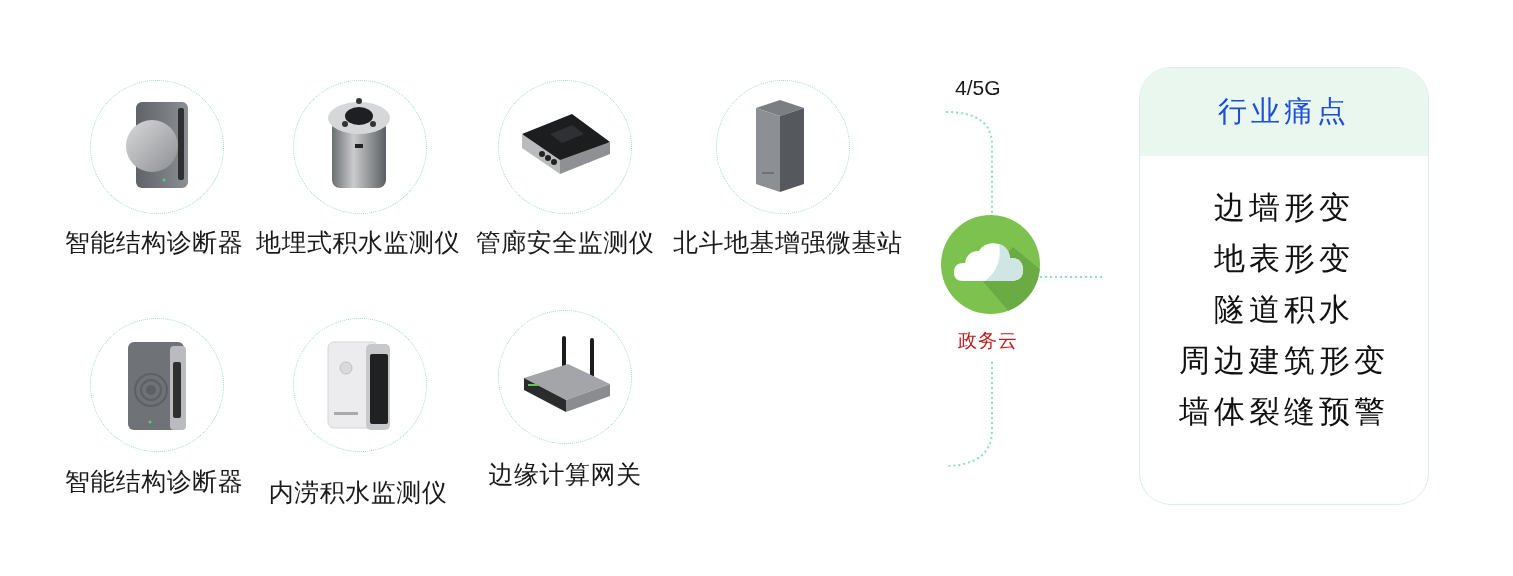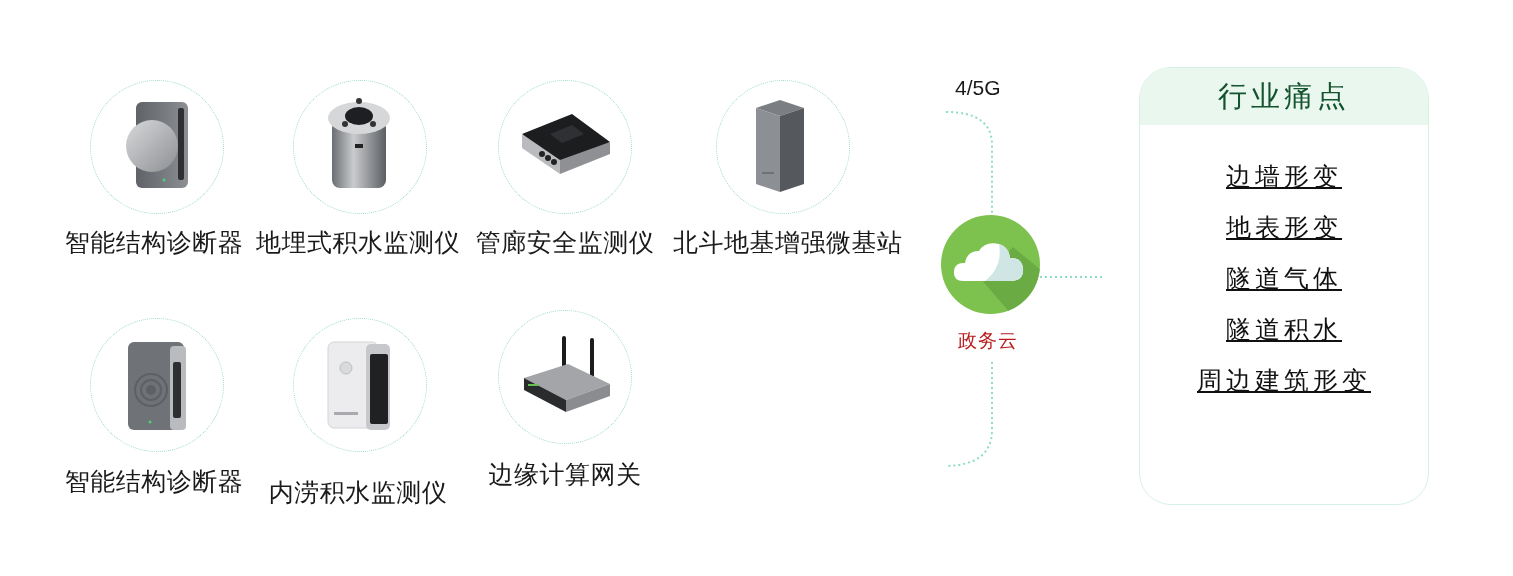--- a/index.html
+++ b/index.html
@@ -2,23 +2,23 @@
 <html><head>
 <meta charset="utf-8">
 <style>
   html,body{margin:0;padding:0;background:#ffffff;}
   body{width:1513px;height:576px;position:relative;overflow:hidden;font-family:"DejaVu Sans","Liberation Sans",sans-serif;color:#1a1a1a;}
   .ring{position:absolute;width:134px;height:134px;border-radius:50%;border:1.5px dotted #9fdcc5;box-sizing:border-box;}
   .dev-label{position:absolute;width:220px;text-align:center;font-size:25px;letter-spacing:0.5px;color:#1a1a1a;white-space:nowrap;}
   .net-label{position:absolute;font-family:"Liberation Sans",sans-serif;font-size:21px;color:#1a1a1a;margin-left:31px;}
   .cloud-label{position:absolute;font-size:19px;color:#b91c1c;letter-spacing:1px;}
   .panel{position:absolute;left:1139px;top:67px;width:290px;height:438px;border:1.5px solid #d8f1e6;border-radius:32px;box-sizing:border-box;overflow:hidden;background:#fff;}
-  .panel-head{height:57px;background:#e9f7ef;display:flex;align-items:center;justify-content:center;font-size:29px;letter-spacing:4px;color:#14532d;}
+  .panel-head{height:88px;background:#e9f7ef;display:flex;align-items:center;justify-content:center;font-size:29px;letter-spacing:4px;color:#1d4ed8;}
   .panel-list{padding-top:26px;}
-  .panel-item{height:51px;display:flex;align-items:center;justify-content:center;font-size:25px;letter-spacing:4px;color:#111;text-decoration:underline;}
+  .panel-item{height:51px;display:flex;align-items:center;justify-content:center;font-size:31px;letter-spacing:4px;color:#111;}
   svg{display:block;}
 </style>
 </head>
 <body>
 
 <svg width="1513" height="576" style="position:absolute;left:0;top:0;">
   <path d="M946 112 Q992 112 992 145 L992 214" fill="none" stroke="#8fdcc4" stroke-width="2" stroke-dasharray="2 3"></path>
   <path d="M992 362 L992 430 Q992 465 946 466" fill="none" stroke="#8fdcc4" stroke-width="2" stroke-dasharray="2 3"></path>
   <path d="M1040 277 L1102 277" fill="none" stroke="#8fdcc4" stroke-width="2" stroke-dasharray="2 3"></path>
 </svg>
@@ -144,17 +144,17 @@
     <path d="M58 29 Q68 32 69 43 Q80 42 82 53 Q83 66 70 66 L44 66 Q62 52 58 29 Z" fill="#cfe6e4"></path>
   </svg>
   <div class="cloud-label" style="left:958px;top:328px;">政务云</div>
 </div>
 
 <div class="panel">
   <div class="panel-head">行业痛点</div>
   <div class="panel-list">
     <div class="panel-item">边墙形变</div>
     <div class="panel-item">地表形变</div>
-    <div class="panel-item">隧道气体</div>
     <div class="panel-item">隧道积水</div>
     <div class="panel-item">周边建筑形变</div>
+    <div class="panel-item">墙体裂缝预警</div>
   </div>
 </div>
 
 </body></html>

